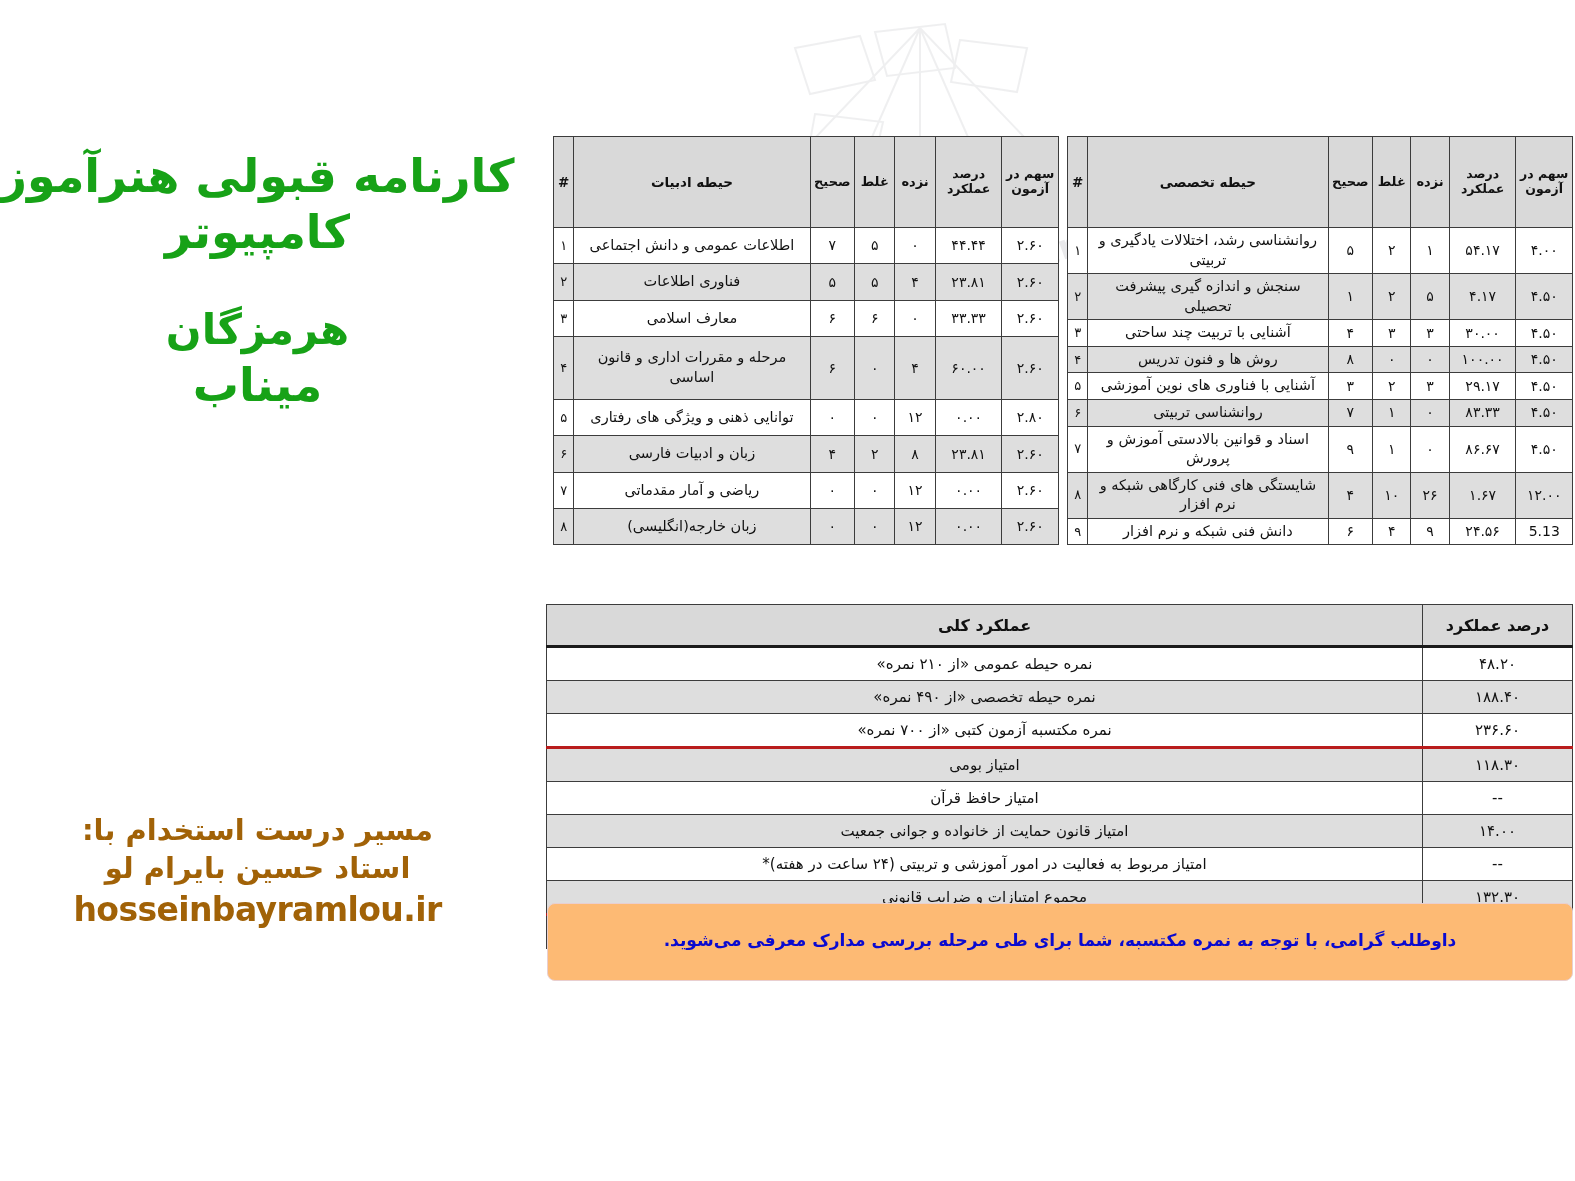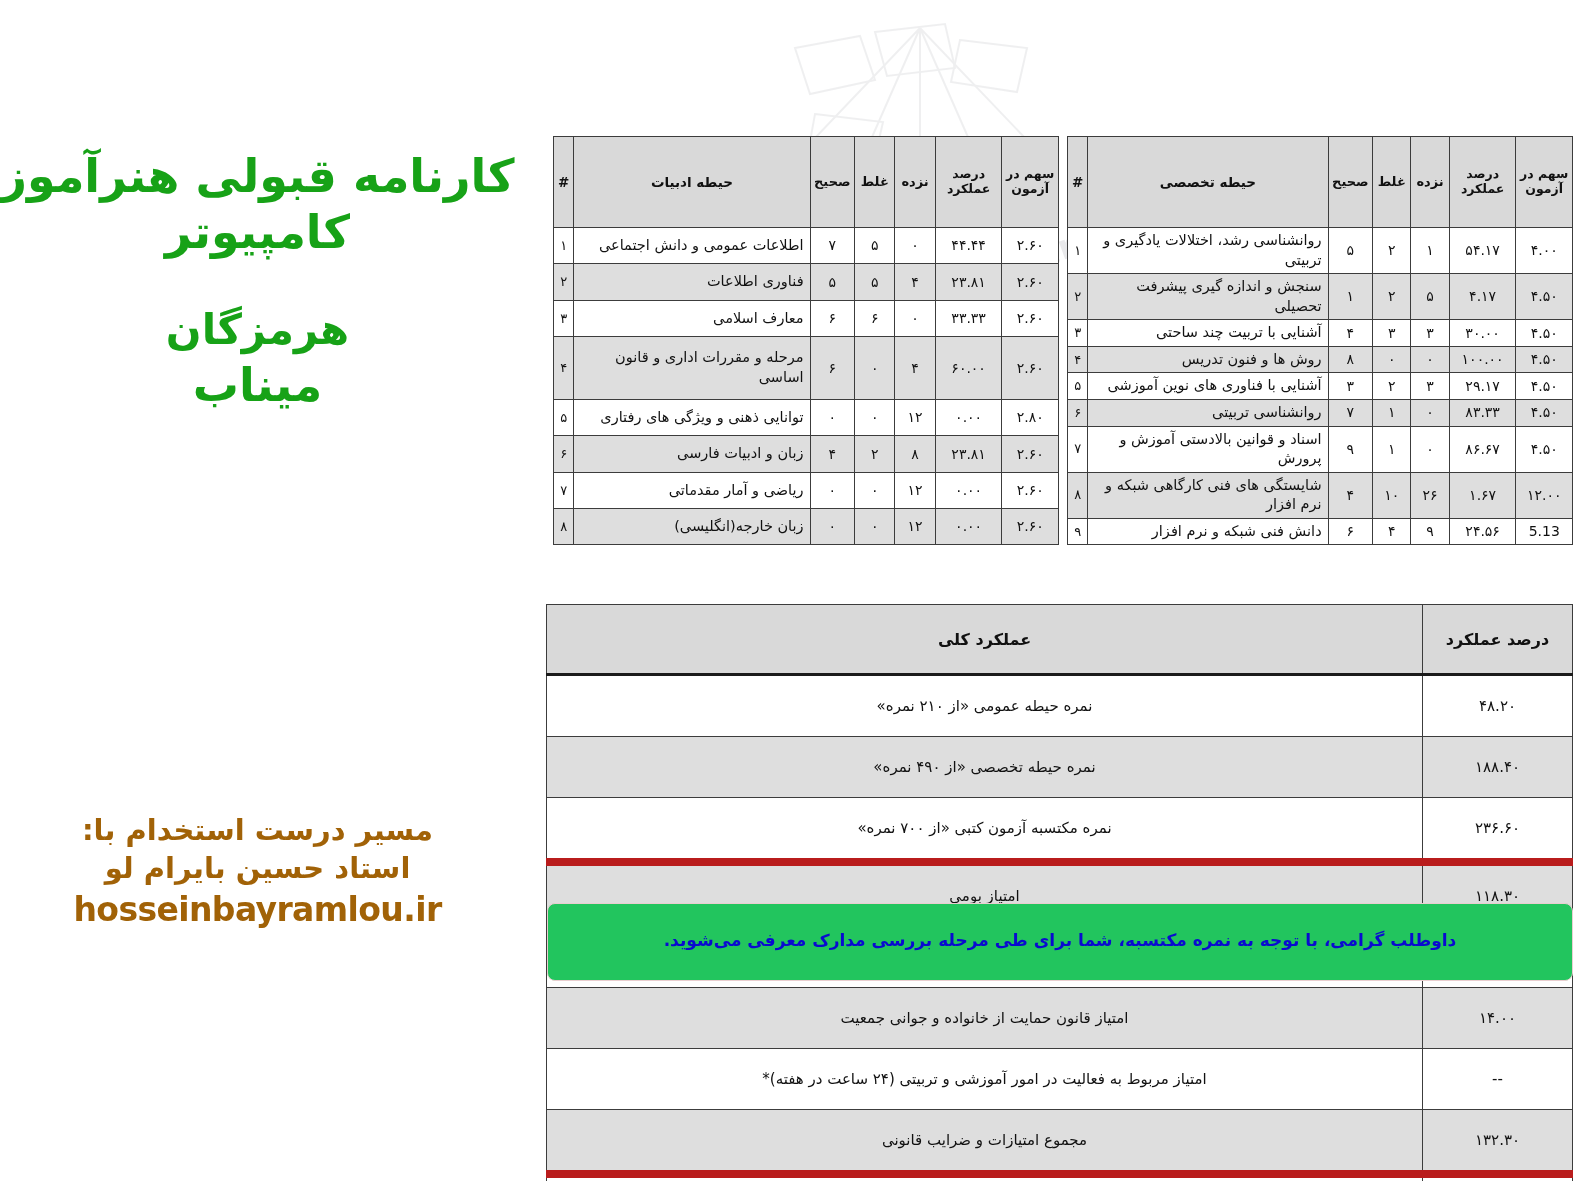--- a/index.html
+++ b/index.html
@@ -137,21 +137,21 @@
     height: 86px;
     font-size: 13.5px;
   }
   table.score thead th.vert {
     font-size: 13px;
     padding: 2px 1px;
   }
   table.score tbody tr.odd td { background: #ffffff; }
   table.score tbody tr.even td { background: #dedede; }
   table.score td.subject {
-    text-align: right;
+    text-align: center;
     font-size: 14.5px;
     padding: 3px 6px;
   }
   table.score td.num {
     font-size: 14px;
     white-space: nowrap;
   }
   table.score td.idx {
     font-size: 13px;
     width: 20px;
@@ -194,39 +194,39 @@
   }
   table#overall-table {
     width: 1026px;
     border-collapse: collapse;
     table-layout: fixed;
     font-size: 15px;
   }
   table#overall-table th,
   table#overall-table td {
     border: 1px solid #3c3c3c;
-    padding: 19px 8px;
+    padding: 5px 8px;
     text-align: center;
     vertical-align: middle;
     color: #111;
     height: 22px;
   }
   table#overall-table thead th {
     background: #d9d9d9;
     font-weight: bold;
     font-size: 16px;
     border-bottom: 3px solid #1b1b1b;
     height: 30px;
   }
   table#overall-table col.c-ov-pct   { width: 150px; }
   table#overall-table col.c-ov-label { width: 876px; }
   table#overall-table tbody tr.odd td { background: #ffffff; }
   table#overall-table tbody tr.even td { background: #dedede; }
   table#overall-table tr.sep-above td {
-    border-top: 8px solid #b91c1c;
+    border-top: 3px solid #b91c1c;
     text-align: center;
   }
   td.ov-label { font-size: 15px; }
   td.ov-pct { font-size: 15px; }
 
   
   #result-block {
     position: absolute;
     top: 903px;
     left: 2px;
@@ -245,21 +245,21 @@
   #result-heading .bullet {
     display: inline-block;
     width: 9px;
     height: 9px;
     border-radius: 50%;
     background: #e00000;
     margin-right: 6px;
     vertical-align: 2px;
   }
   #result-box {
-    background: #22c55e;
+    background: #fdba74;
     border: 1px solid #e9cfd0;
     border-radius: 8px;
     padding: 26px 22px 30px 22px;
     text-align: center;
   }
   #result-text {
     color: #0a0ad0;
     font-weight: bold;
     font-size: 17px;
   }

